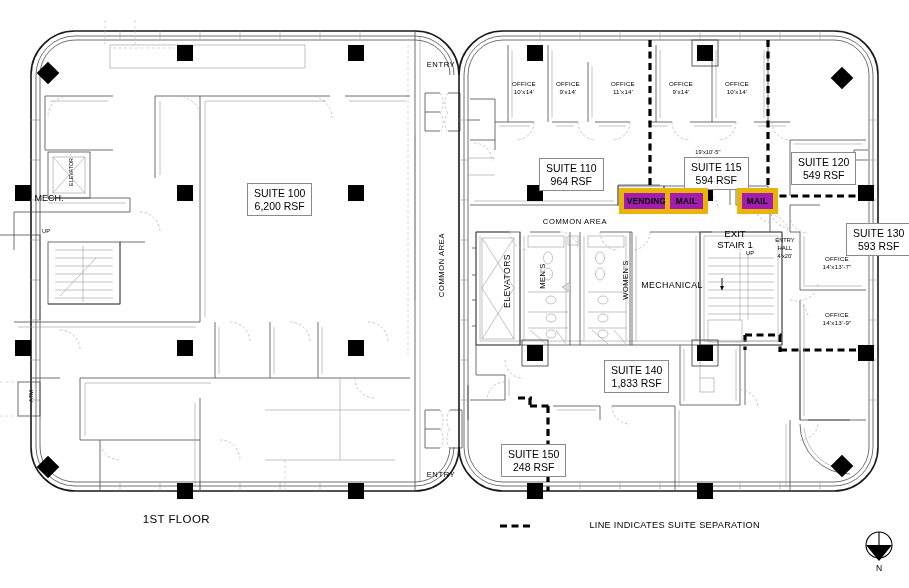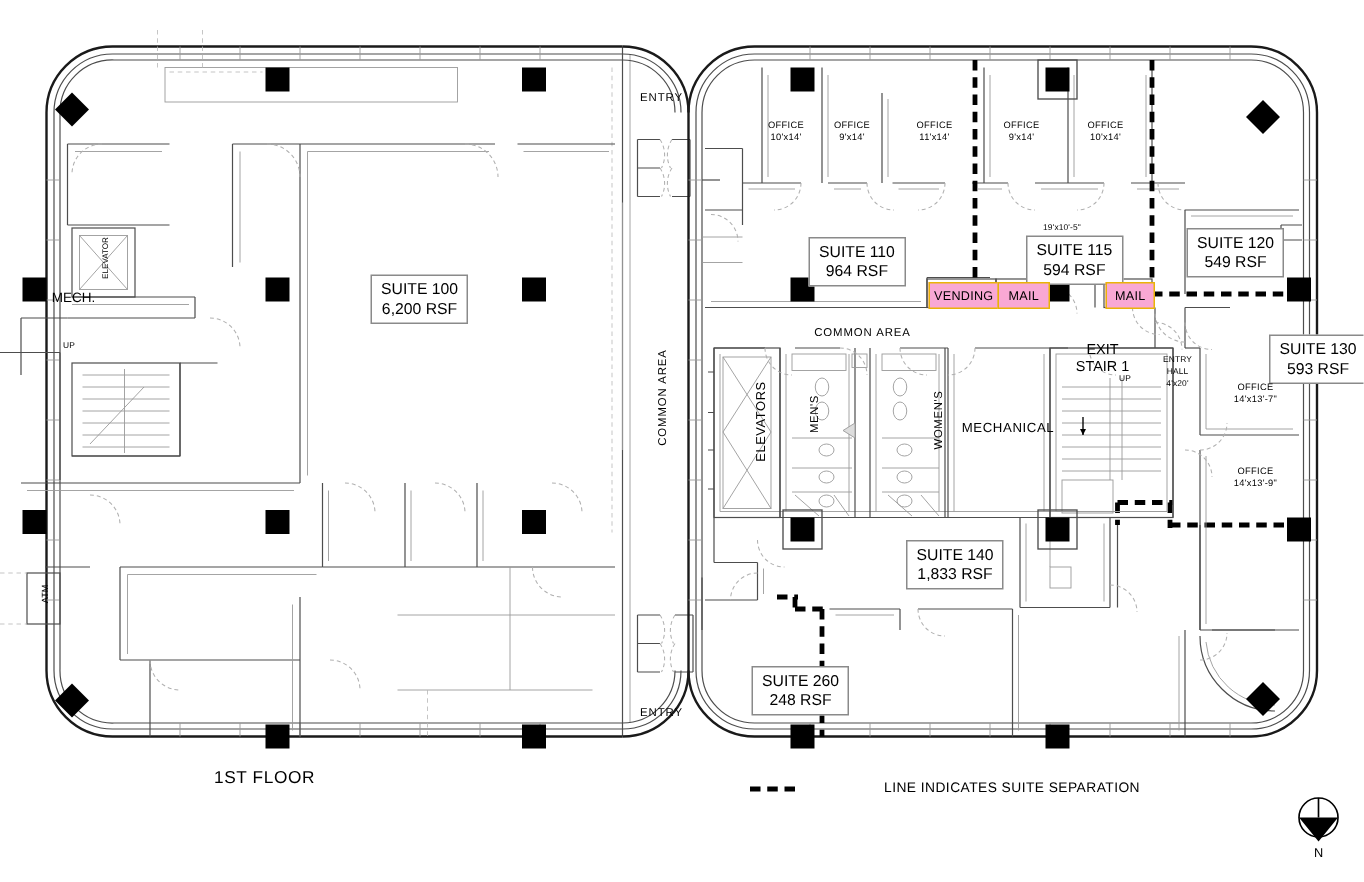--- a/index.html
+++ b/index.html
@@ -32,23 +32,24 @@
   }
   .rot90{transform:rotate(-90deg);transform-origin:left top;}
   .tiny{font-size:5.6px;letter-spacing:.1px;}
   .sm{font-size:7.6px;}
   .md{font-size:9px;}
   .title{font-size:11.5px;letter-spacing:.4px;}
   .legend-txt{font-size:9.2px;letter-spacing:.3px;}
   .roomname{font-size:8.6px;letter-spacing:.4px;}
   .officelbl{font-size:6.2px;letter-spacing:.2px;line-height:8px;}
   .wbox{
-    position:absolute;background:#f9a8d4;border:1px solid #eab308;
+    position:absolute;background:#a21caf;border:5px solid #eab308;
     font-size:8.4px;display:flex;align-items:center;justify-content:center;
     letter-spacing:.2px;
+    font-weight:bold;
   }
   .compass-n{font-size:8.5px;text-align:center;}
 </style>
 </head>
 <body>
 
 <svg id="plan" viewBox="0 0 909 588" xmlns="http://www.w3.org/2000/svg">
   <defs>
     <style>
       .w   { fill:none; stroke:#1a1a1a; stroke-width:1.6; }
@@ -428,21 +429,21 @@
   <span>SUITE 130</span>
   <span>593 RSF</span>
 </div>
 
 <div class="box" style="left:604px;top:360px;">
   <span>SUITE 140</span>
   <span>1,833 RSF</span>
 </div>
 
 <div class="box" style="left:501px;top:444px;">
-  <span>SUITE 260</span>
+  <span>SUITE 150</span>
   <span>248 RSF</span>
 </div>
 
 <div class="plain officelbl" style="left:500px;top:80px;width:48px;">
   <span>OFFICE</span><br>
   <span>10'x14'</span>
 </div>
 <div class="plain officelbl" style="left:544px;top:80px;width:48px;">
   <span>OFFICE</span><br>
   <span>9'x14'</span>

